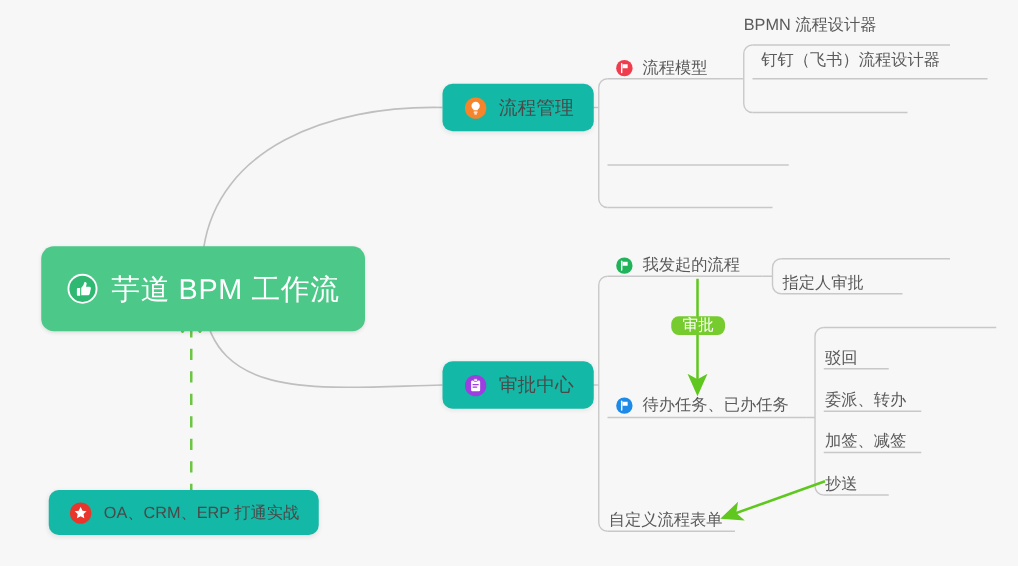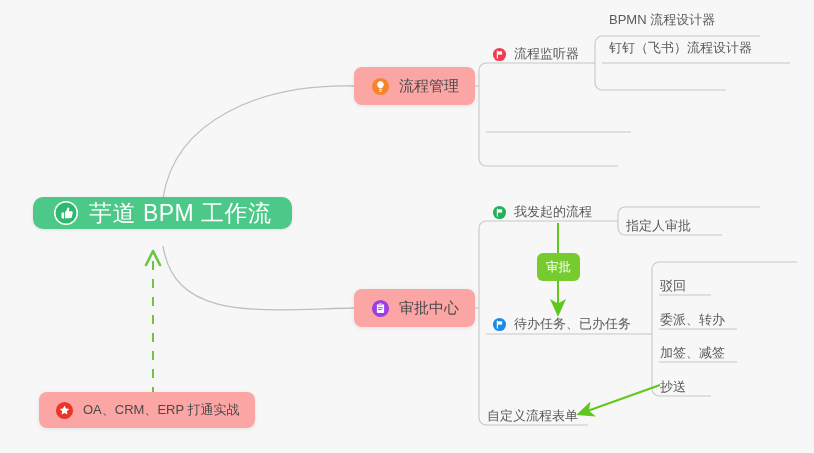--- a/index.html
+++ b/index.html
@@ -35,33 +35,33 @@
     display: flex;
     align-items: center;
     white-space: nowrap;
   }
 
   
   .root-node {
     background: #4cc888;
     border-radius: 10px;
     padding: 0 20px;
-    height: 32px;
+    height: 68px;
     box-shadow: 0 1px 3px rgba(0,0,0,0.10);
   }
   .root-label {
     color: #ffffff;
     font-size: 23px;
     letter-spacing: 0.5px;
     margin-left: 10px;
   }
 
   
   .card-node {
-    background: #fca5a5;
+    background: #14b8a6;
     border-radius: 8px;
     padding: 0 16px;
     height: 38px;
     box-shadow: 0 1px 4px rgba(0,0,0,0.09);
   }
   .card-label {
     color: #4a4a4a;
     font-size: 15px;
     margin-left: 9px;
   }
@@ -90,21 +90,21 @@
   }
 
   
   .tag-node {
     position: absolute;
     background: #76cc2e;
     border-radius: 6px;
     display: flex;
     align-items: center;
     justify-content: center;
-    height: 28px;
+    height: 15px;
     padding: 0 9px;
   }
   .tag-label {
     color: #ffffff;
     font-size: 12.5px;
   }
 
   
   .icon {
     display: inline-flex;
@@ -220,24 +220,24 @@
   </div>
 
   <div class="flag-item" style="left:492px; top:45px;">
     <span class="icon icon-sm">
       <svg width="15" height="15" viewBox="0 0 16 16" xmlns="http://www.w3.org/2000/svg">
         <circle cx="8" cy="8" r="7" fill="#ef3d4e"></circle>
         <path d="M5.7 4.2v7.6" stroke="#ffffff" stroke-width="1.2" stroke-linecap="round"></path>
         <path d="M6.4 4.6h4.4v3.5H6.4z" fill="#ffffff"></path>
       </svg>
     </span>
-    <span class="flag-label">流程监听器</span>
-  </div>
-
-  <div class="leaf-item" style="left:609px; top:11px;">BPMN 流程设计器</div>
+    <span class="flag-label">流程模型</span>
+  </div>
+
+  <div class="leaf-item" style="left:595px; top:11px;">BPMN 流程设计器</div>
   <div class="leaf-item" style="left:609px; top:39px;">钉钉（飞书）流程设计器</div>
 
 
   <div class="node card-node" style="left:354px; top:289px;">
     <span class="icon icon-md">
       <svg width="19" height="19" viewBox="0 0 20 20" xmlns="http://www.w3.org/2000/svg">
         <circle cx="10" cy="10" r="9" fill="#9b3fe0"></circle>
         <rect x="6.2" y="5.6" width="7.6" height="9.2" rx="1.1" fill="#ffffff"></rect>
         <rect x="8.3" y="4.3" width="3.4" height="2.1" rx="0.9" fill="#ffffff" stroke="#9b3fe0" stroke-width="0.7"></rect>
         <path d="M7.8 9.2h4.4M7.8 11.2h3.2" stroke="#9b3fe0" stroke-width="1" stroke-linecap="round"></path>

